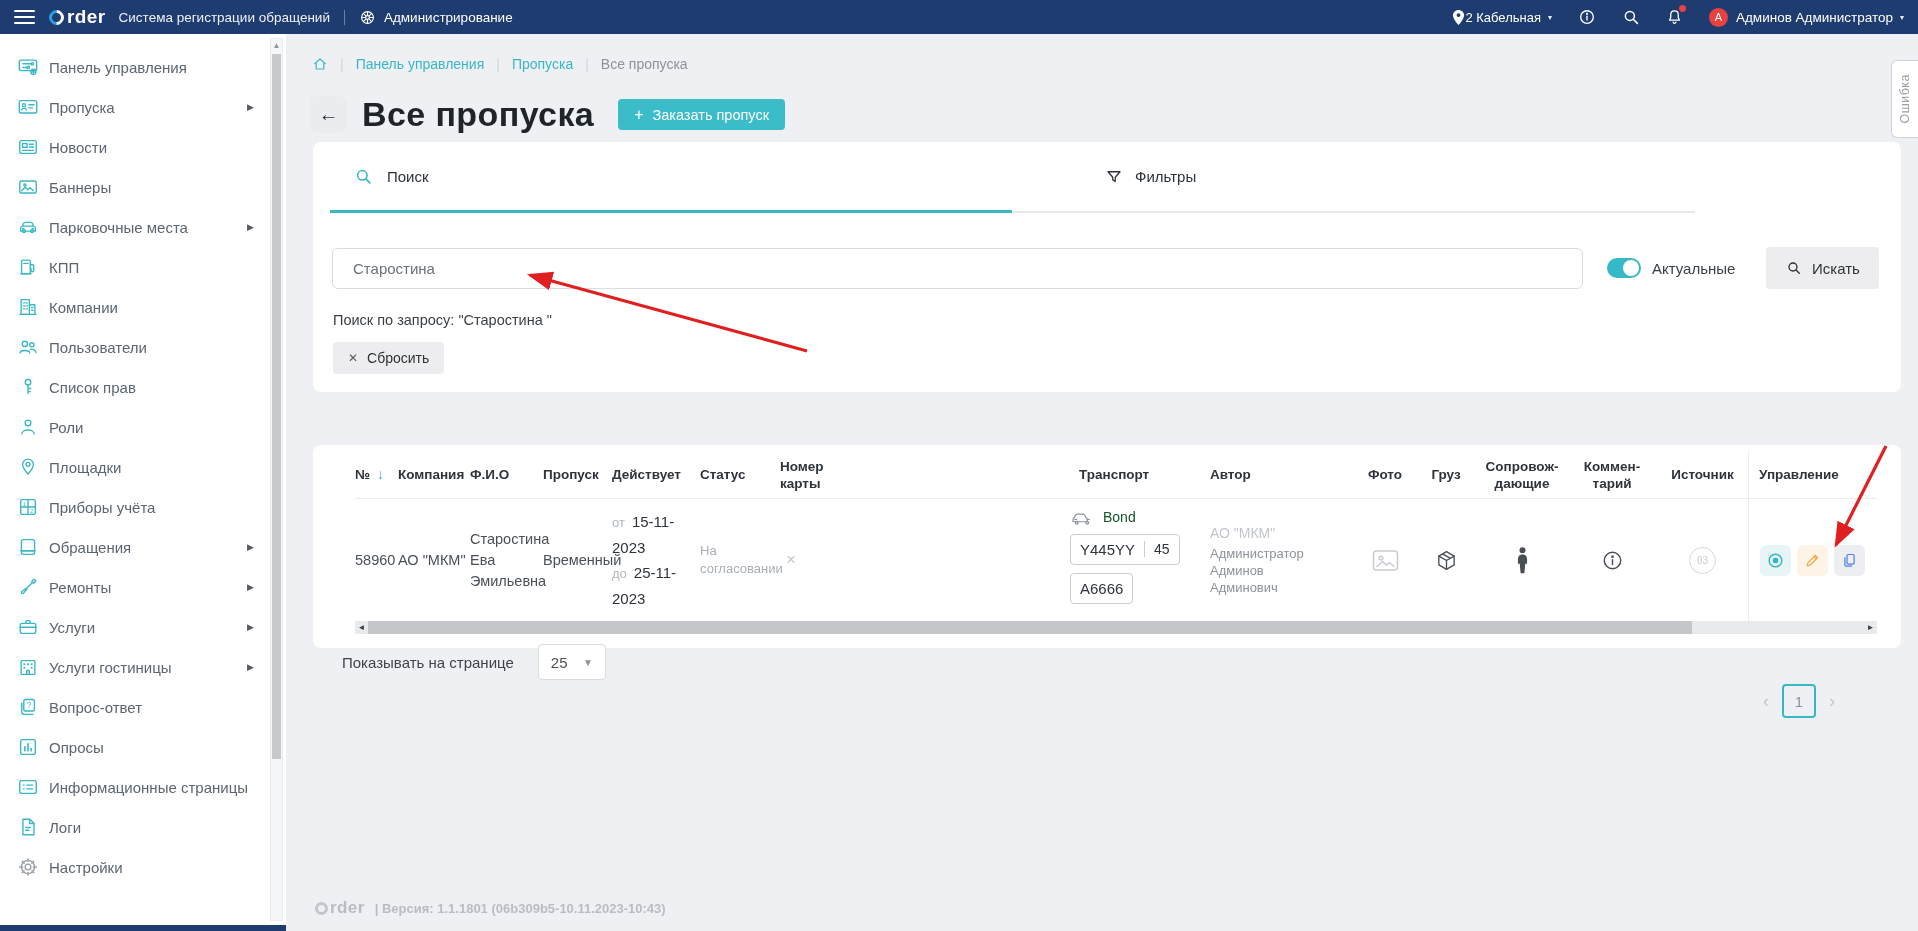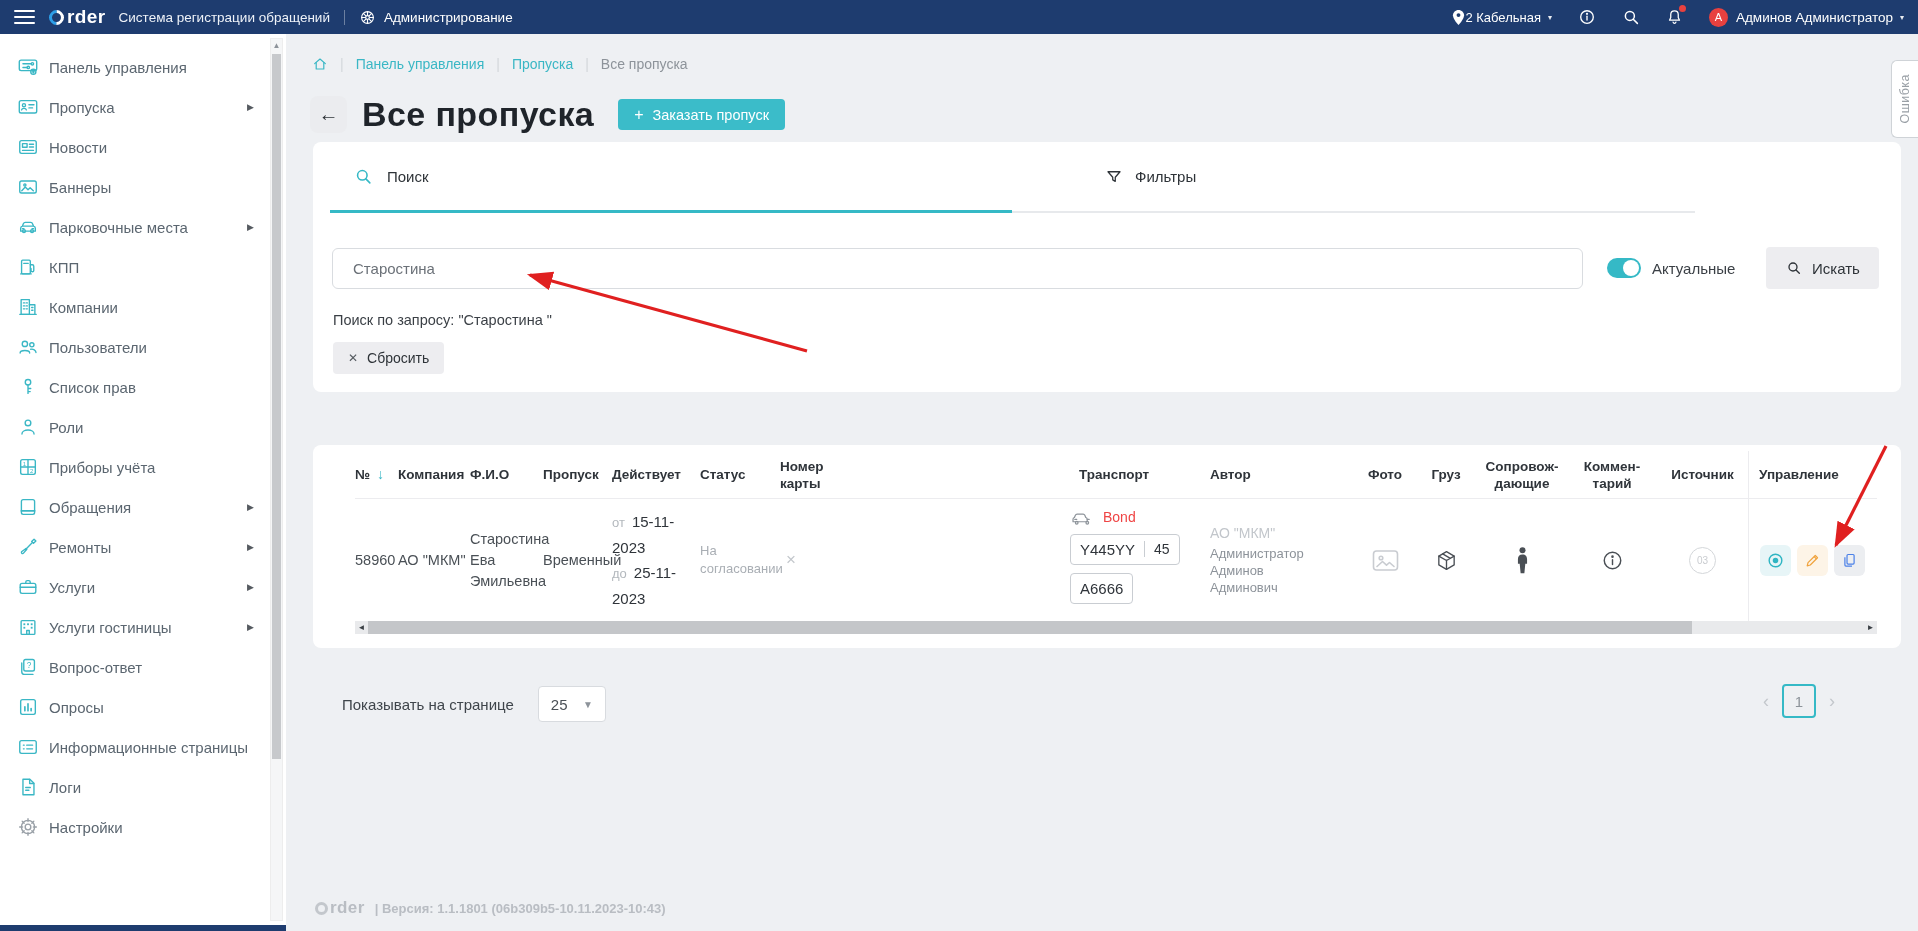--- a/index.html
+++ b/index.html
@@ -83,36 +83,36 @@
   .th .sort{color:#3ab7c5;margin-left:7px;font-size:14px;font-weight:400;cursor:pointer}
   .trow{height:122px;align-items:center}
   .cell{font-size:14.5px;color:#4a5056}
   .cell.center{display:flex;justify-content:center;align-items:center}
   .cell.fio{line-height:21px}
   .cell.valid div{line-height:25px;color:#2f343a;font-size:15px}
   .cell.valid .lbl{color:#b3b8bd;font-size:13px;margin-right:7px}
   .cell.status{color:#a9aeb4;font-size:13px;line-height:18px}
   .cell.cardnum{font-size:17px;color:#c3c7cc;padding-left:6px}
   .cell.transport{padding-left:5px}
-  .t-head{display:flex;align-items:center;gap:9px;color:#ef4444;font-size:14px;margin-bottom:8px}
+  .t-head{display:flex;align-items:center;gap:9px;color:#14532d;font-size:14px;margin-bottom:8px}
   .plate{display:inline-flex;align-items:center;border:1px solid #c9cdd2;border-radius:4px;height:31px;padding:0 9px;font-size:15px;color:#2f343a;margin-bottom:8px}
   .plate .region{border-left:1px solid #c9cdd2;margin-left:9px;padding-left:9px;font-size:14px}
   .cell.author .a1{color:#c2c6cb;font-size:14px;margin-bottom:4px}
   .cell.author .a2{color:#8d939a;font-size:13px;line-height:17px}
   .src-badge{width:27px;height:27px;border:1.5px solid #d4d7da;border-radius:50%;color:#c9ccd0;font-size:10px;display:flex;align-items:center;justify-content:center}
   .cell.manage{gap:6px;padding-left:11px}
   .mbtn{width:31px;height:31px;border:none;border-radius:6px;display:flex;align-items:center;justify-content:center;cursor:pointer}
   .mbtn.view{background:#e7f5f7}.mbtn.edit{background:#fdf4e7}.mbtn.copy{background:#eceef1}
 
   .hscroll{position:absolute;left:42px;right:24px;bottom:14px;height:13px;background:#e9eaec;display:flex;align-items:center}
   .hs-arrow{width:13px;font-size:8px;color:#3a3f45;text-align:center;flex:none;cursor:pointer}
   .hs-thumb{height:13px;background:#c4c6c9;width:87%;cursor:pointer}
 
   
-  .per-page{position:absolute;top:652px;left:56px;display:flex;align-items:center;font-size:15px;color:#3f454b}
+  .per-page{position:absolute;top:610px;left:56px;display:flex;align-items:center;font-size:15px;color:#3f454b}
   .pp-select{margin-left:24px;width:68px;height:36px;border:1px solid #d8dbdf;border-radius:4px;background:#fff;display:flex;align-items:center;padding:0 12px;color:#4a5056;cursor:pointer}
   .pp-caret{margin-left:auto;color:#8d939a;font-size:10px}
   .pager{position:absolute;top:650px;left:1477px;display:flex;align-items:center}
   .pg-chev{color:#c3c7cc;font-size:18px;cursor:pointer;background:none;border:none}
   .page-box{width:34px;height:34px;border:2px solid #35b9c6;border-radius:4px;display:flex;align-items:center;justify-content:center;color:#8d939a;font-size:15px;margin:0 13px 0 13px}
   .footer{position:absolute;top:864px;left:29px;display:flex;align-items:center;color:#b9bdc3;font-weight:700}
   .f-ring{width:13px;height:13px;border:3px solid #c3c7cc;border-radius:50%;display:inline-block}
   .f-logo{font-size:17px;margin-left:2px;letter-spacing:.4px}
   .f-rest{font-size:13px;margin-left:10px}
 
@@ -284,20 +284,29 @@
       </div>
       <div class="s-item" data-name="sidebar-item-roles">
         <span class="s-icon" data-name="person-icon">
           <svg viewBox="0 0 24 24" fill="none" stroke="currentColor" stroke-width="1.5" stroke-linecap="round" stroke-linejoin="round">
             <circle cx="12" cy="7.6" r="3.1"></circle>
             <path d="M5.4 19.6c0-5.8 13.2-5.8 13.2 0"></path>
           </svg>
         </span>
         <span class="s-label" data-name="sidebar-item-label">Роли</span>
       </div>
+      <div class="s-item" data-name="sidebar-item-sites">
+        <span class="s-icon" data-name="map-pin-icon">
+          <svg viewBox="0 0 24 24" fill="none" stroke="currentColor" stroke-width="1.5" stroke-linecap="round" stroke-linejoin="round">
+            <path d="M12 3.4c-3.2 0-5.9 2.5-5.9 5.7 0 4.3 5.9 10.5 5.9 10.5s5.9-6.2 5.9-10.5c0-3.2-2.7-5.7-5.9-5.7z"></path>
+            <circle cx="12" cy="9.1" r="2.1"></circle>
+          </svg>
+        </span>
+        <span class="s-label" data-name="sidebar-item-label">Площадки</span>
+      </div>
       <div class="s-item" data-name="sidebar-item-meters">
         <span class="s-icon" data-name="meter-icon">
           <svg viewBox="0 0 24 24" fill="none" stroke="currentColor" stroke-width="1.5" stroke-linecap="round" stroke-linejoin="round">
             <rect x="4" y="4" width="16" height="16" rx="2"></rect>
             <path d="M12 4v16M4 12h16"></path>
             <text x="8" y="10.6" font-size="6.5" fill="currentColor" stroke="none" text-anchor="middle">1</text>
             <text x="16" y="18.6" font-size="6.5" fill="currentColor" stroke="none" text-anchor="middle">2</text>
           </svg>
         </span>
         <span class="s-label" data-name="sidebar-item-label">Приборы учёта</span>

